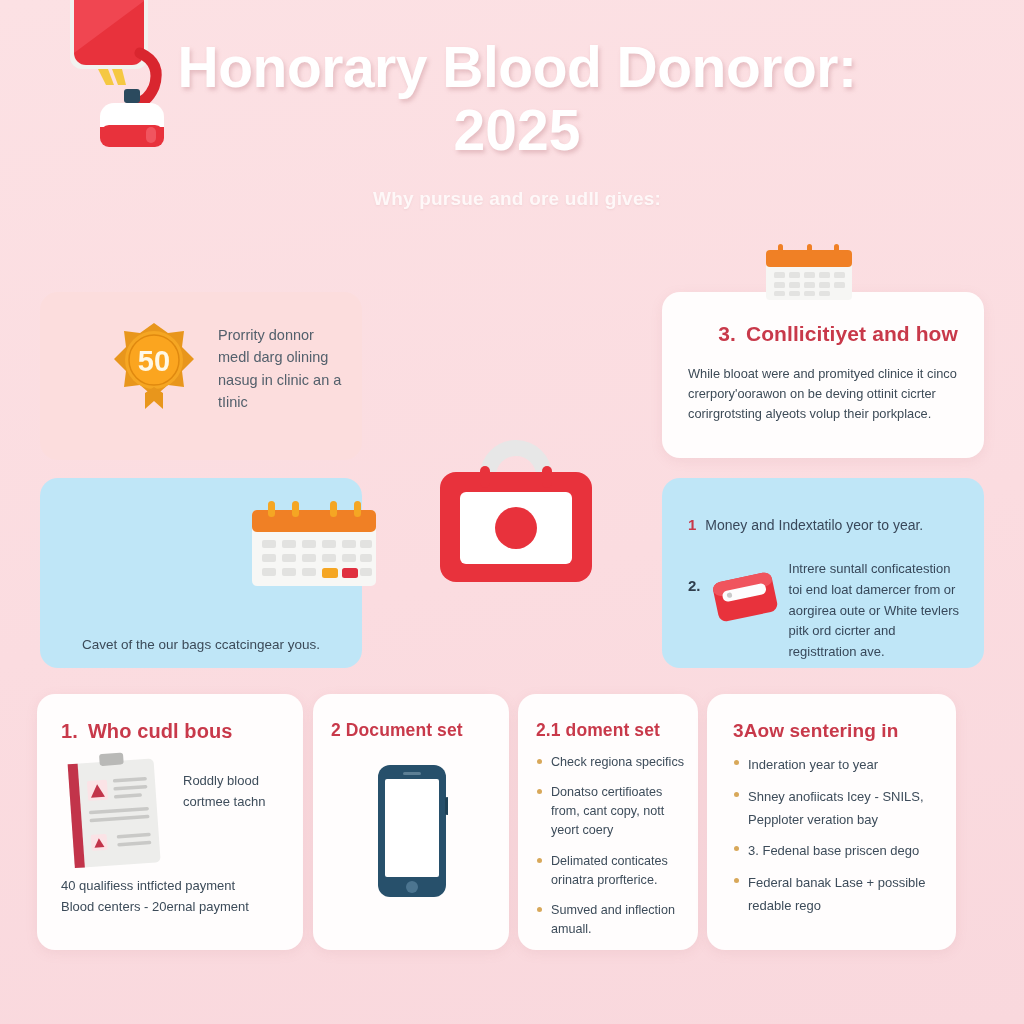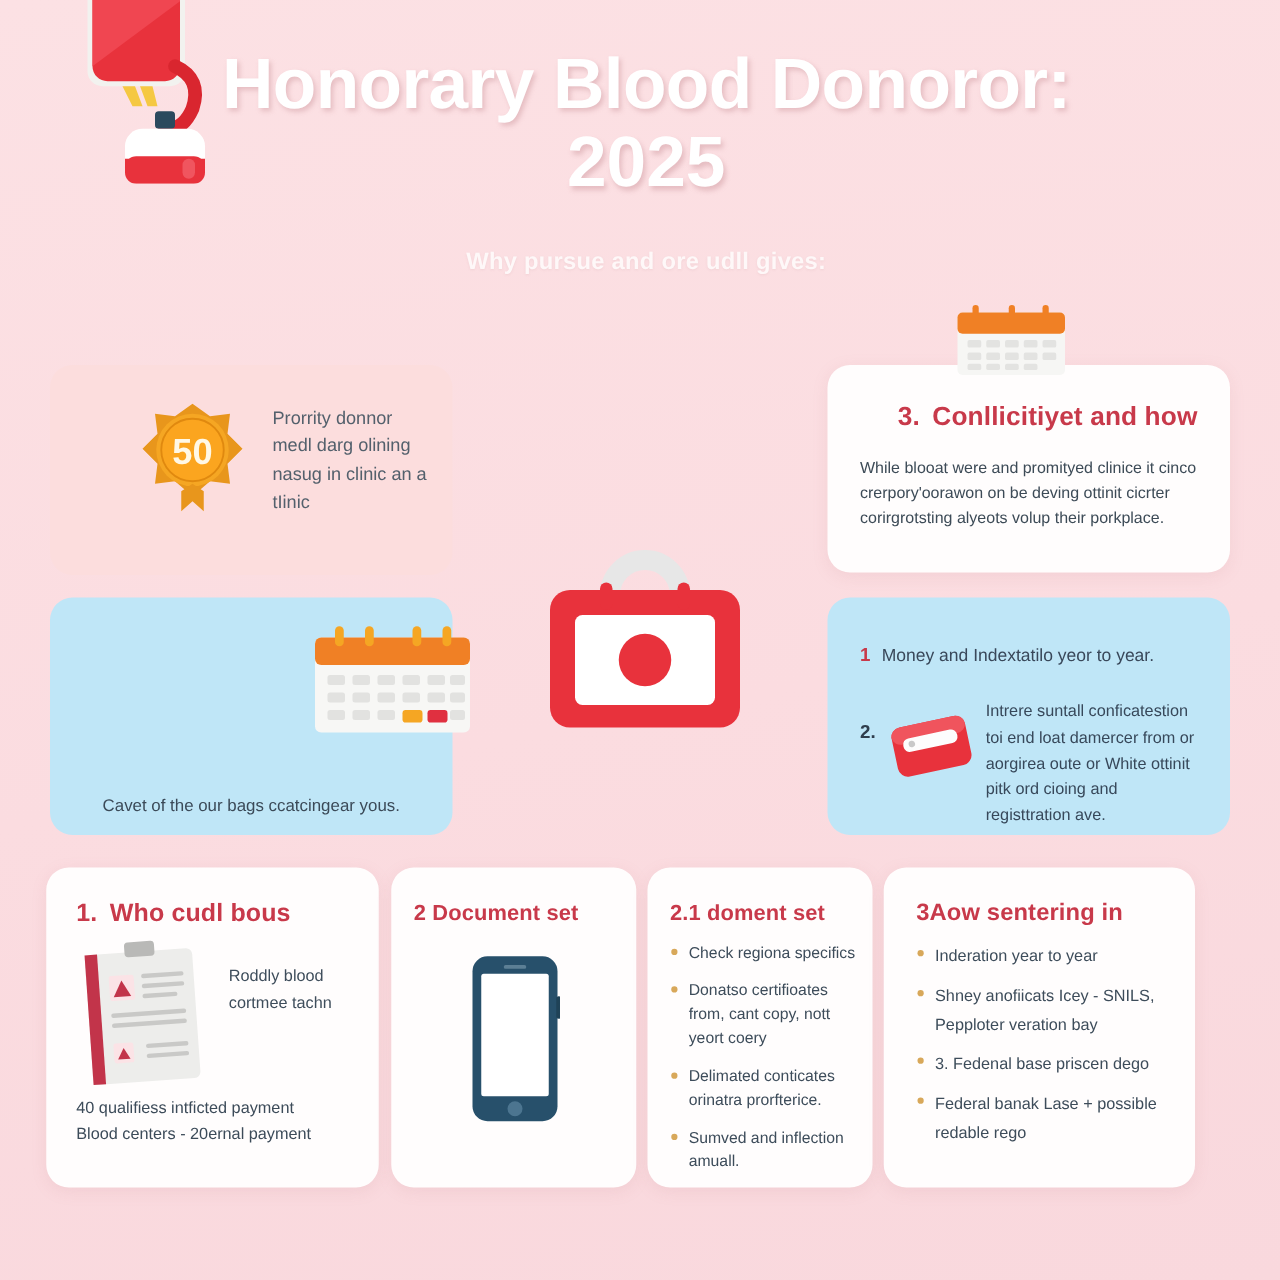--- a/index.html
+++ b/index.html
@@ -40,21 +40,21 @@
     white-space: nowrap;
   }
   .title-line2 {
     font-size: 57px;
     font-weight: 800;
     color: #ffffff;
     line-height: 1.15;
     text-shadow: 2px 3px 4px rgba(196,135,143,0.40);
   }
   .subtitle {
-    margin-top: 36px;
+    margin-top: 25px;
     font-size: 19px;
     font-weight: 600;
     color: #ffffff;
     opacity: 0.78;
     letter-spacing: 0.2px;
     text-shadow: 0 1px 2px rgba(200,150,155,0.25);
     filter: blur(0.25px);
   }
 
   
@@ -400,21 +400,21 @@
     <div class="money-row2">
       <span class="idx">2.</span>
       <svg id="card-chip-icon" viewBox="0 0 72 58">
         <g transform="rotate(-12 36 29)">
           <rect x="6" y="10" width="60" height="40" rx="8" fill="#e8323c"></rect>
           <rect x="6" y="10" width="60" height="14" rx="8" fill="#f0545d"></rect>
           <rect x="14" y="20" width="44" height="11" rx="5" fill="#fdfdfd"></rect>
           <circle cx="21" cy="25" r="2.6" fill="#c9c9c9"></circle>
         </g>
       </svg>
-      <span class="txt">Intrere suntall conficatestion toi end loat damercer from or aorgirea oute or White ottinit pitk ord cioing and registtration ave.</span>
+      <span class="txt">Intrere suntall conficatestion toi end loat damercer from or aorgirea oute or White tevlers pitk ord cicrter and registtration ave.</span>
     </div>
   </div>
 
   <div class="card card-white" id="card-who">
     <div class="card-heading who-head">
       <span class="num">1.</span><span>Who cudl bous</span>
     </div>
     <div class="who-mid">
       <svg id="clipboard-icon" viewBox="0 0 108 124">
         <g transform="rotate(-4 54 62)">

